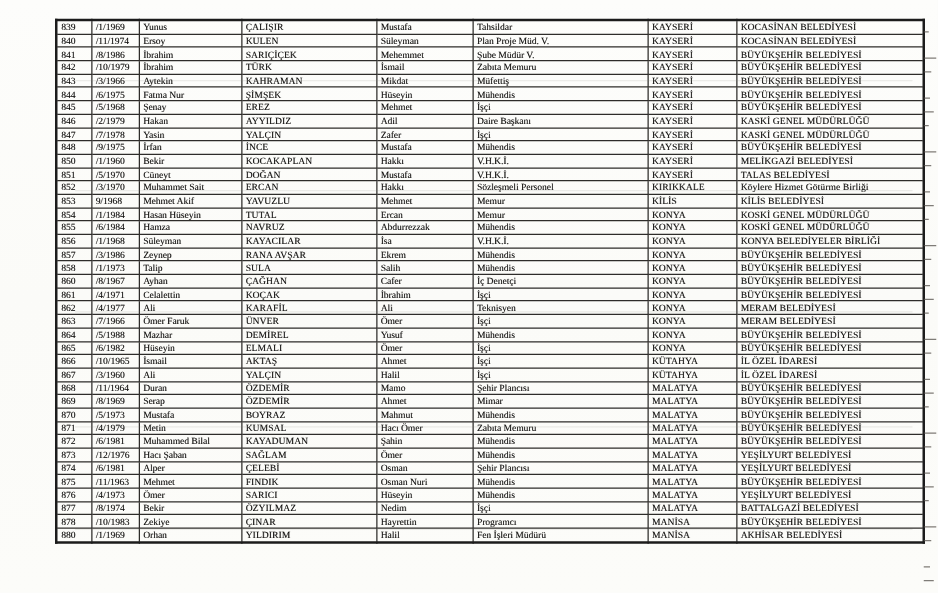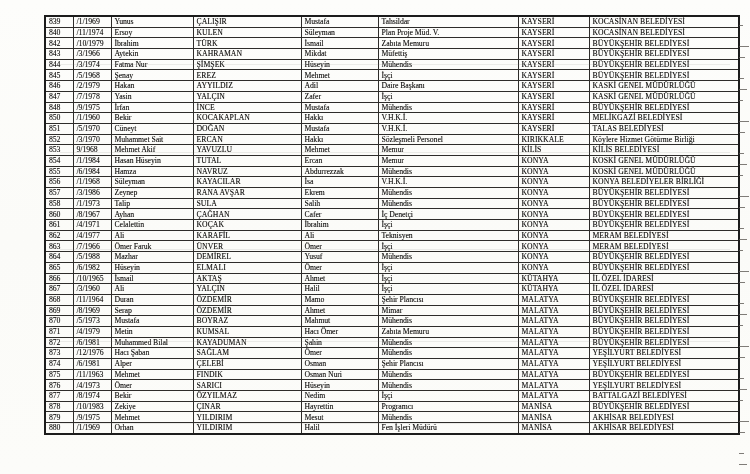--- a/index.html
+++ b/index.html
@@ -59,20 +59,30 @@
           <td class="c-no">840</td>
           <td class="c-txt">/11/1974</td>
           <td class="c-txt">Ersoy</td>
           <td class="c-caps">KULEN</td>
           <td class="c-txt">Süleyman</td>
           <td class="c-txt">Plan Proje Müd. V.</td>
           <td class="c-caps">KAYSERİ</td>
           <td class="c-caps">KOCASİNAN BELEDİYESİ</td>
         </tr>
         <tr>
+          <td class="c-no">841</td>
+          <td class="c-txt">/8/1986</td>
+          <td class="c-txt">İbrahim</td>
+          <td class="c-caps">SARIÇİÇEK</td>
+          <td class="c-txt">Mehemmet</td>
+          <td class="c-txt">Şube Müdür V.</td>
+          <td class="c-caps">KAYSERİ</td>
+          <td class="c-caps">BÜYÜKŞEHİR BELEDİYESİ</td>
+        </tr>
+        <tr>
           <td class="c-no">842</td>
           <td class="c-txt">/10/1979</td>
           <td class="c-txt">İbrahim</td>
           <td class="c-caps">TÜRK</td>
           <td class="c-txt">İsmail</td>
           <td class="c-txt">Zabıta Memuru</td>
           <td class="c-caps">KAYSERİ</td>
           <td class="c-caps">BÜYÜKŞEHİR BELEDİYESİ</td>
         </tr>
         <tr>
@@ -80,21 +90,21 @@
           <td class="c-txt">/3/1966</td>
           <td class="c-txt">Aytekin</td>
           <td class="c-caps">KAHRAMAN</td>
           <td class="c-txt">Mikdat</td>
           <td class="c-txt">Müfettiş</td>
           <td class="c-caps">KAYSERİ</td>
           <td class="c-caps">BÜYÜKŞEHİR BELEDİYESİ</td>
         </tr>
         <tr>
           <td class="c-no">844</td>
-          <td class="c-txt">/3/1974</td>
+          <td class="c-txt">/6/1975</td>
           <td class="c-txt">Fatma Nur</td>
           <td class="c-caps">ŞİMŞEK</td>
           <td class="c-txt">Hüseyin</td>
           <td class="c-txt">Mühendis</td>
           <td class="c-caps">KAYSERİ</td>
           <td class="c-caps">BÜYÜKŞEHİR BELEDİYESİ</td>
         </tr>
         <tr>
           <td class="c-no">845</td>
           <td class="c-txt">/5/1968</td>
@@ -407,30 +417,20 @@
         </tr>
         <tr>
           <td class="c-no">878</td>
           <td class="c-txt">/10/1983</td>
           <td class="c-txt">Zekiye</td>
           <td class="c-caps">ÇINAR</td>
           <td class="c-txt">Hayrettin</td>
           <td class="c-txt">Programcı</td>
           <td class="c-caps">MANİSA</td>
           <td class="c-caps">BÜYÜKŞEHİR BELEDİYESİ</td>
-        </tr>
-        <tr>
-          <td class="c-no">879</td>
-          <td class="c-txt">/9/1975</td>
-          <td class="c-txt">Mehmet</td>
-          <td class="c-caps">YILDIRIM</td>
-          <td class="c-txt">Mesut</td>
-          <td class="c-txt">Mühendis</td>
-          <td class="c-caps">MANİSA</td>
-          <td class="c-caps">AKHİSAR BELEDİYESİ</td>
         </tr>
         <tr>
           <td class="c-no">880</td>
           <td class="c-txt">/1/1969</td>
           <td class="c-txt">Orhan</td>
           <td class="c-caps">YILDIRIM</td>
           <td class="c-txt">Halil</td>
           <td class="c-txt">Fen İşleri Müdürü</td>
           <td class="c-caps">MANİSA</td>
           <td class="c-caps">AKHİSAR BELEDİYESİ</td>

